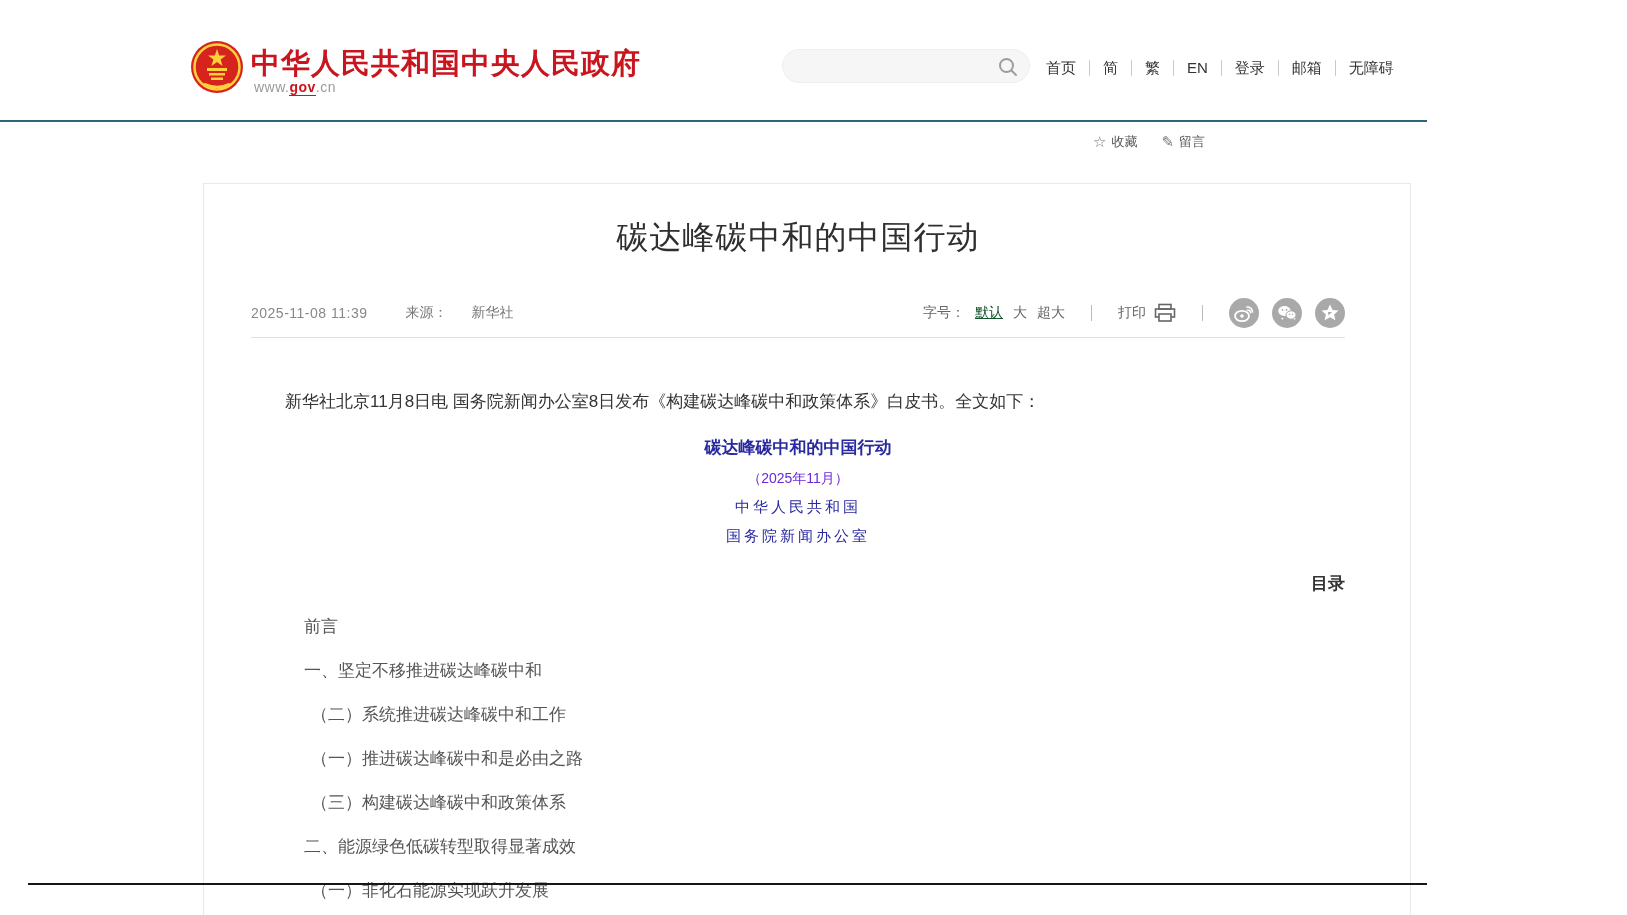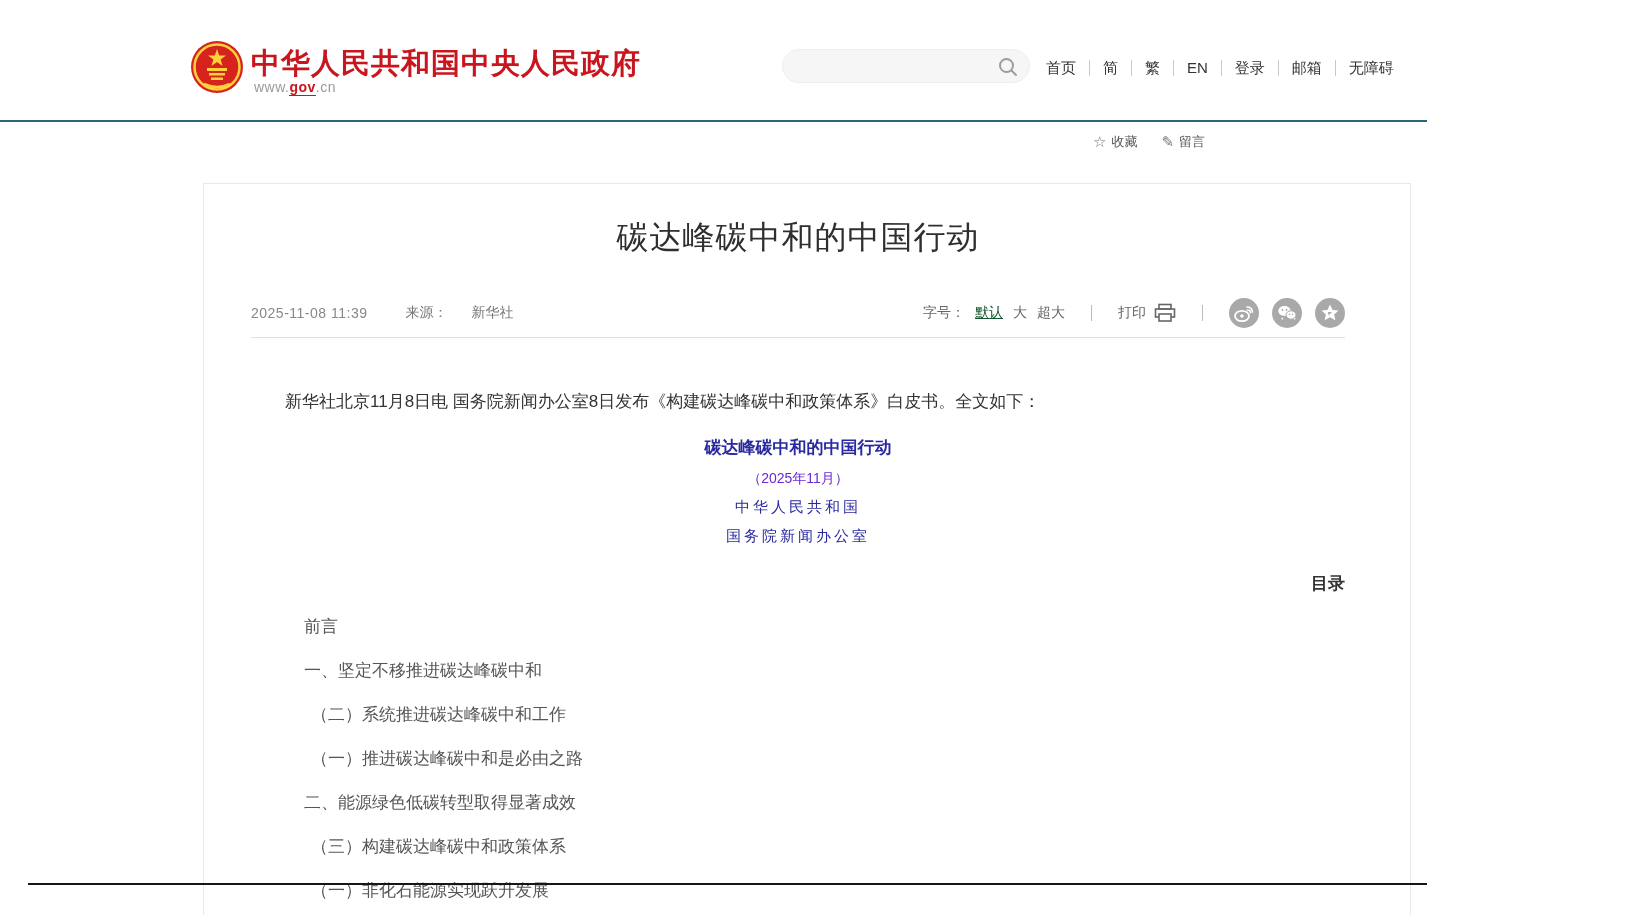--- a/index.html
+++ b/index.html
@@ -205,22 +205,22 @@
     <div class="doc-org">中华人民共和国</div>
     <div class="doc-org">国务院新闻办公室</div>
 
     <div class="toc-heading">目录</div>
 
     <div class="toc">
       <div class="toc-item">前言</div>
       <div class="toc-item">一、坚定不移推进碳达峰碳中和</div>
       <div class="toc-item sub">（二）系统推进碳达峰碳中和工作</div>
       <div class="toc-item sub">（一）推进碳达峰碳中和是必由之路</div>
+      <div class="toc-item sub">（三）构建碳达峰碳中和政策体系</div>
       <div class="toc-item">二、能源绿色低碳转型取得显著成效</div>
-      <div class="toc-item sub">（三）构建碳达峰碳中和政策体系</div>
       <div class="toc-item sub">（一）非化石能源实现跃升发展</div>
     </div>
 
   </div>
 
   <div class="bottom-rule"></div>
 
 </div>
 
 </body></html>

